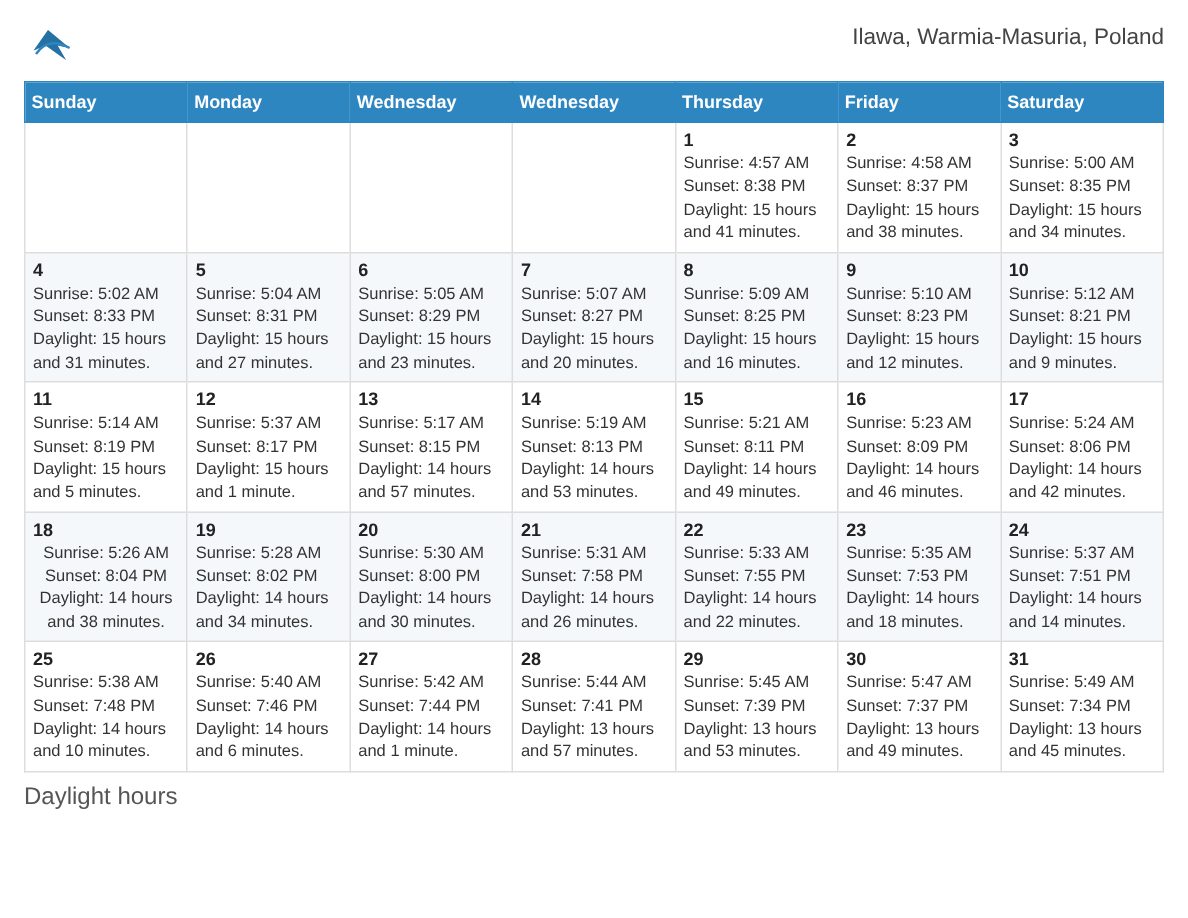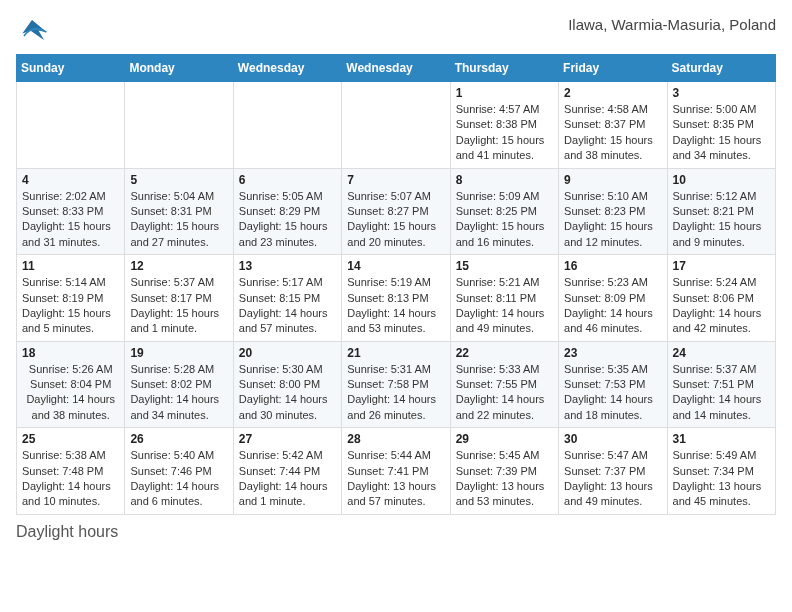--- a/index.html
+++ b/index.html
@@ -134,21 +134,21 @@
         <td>
           <div class="day-num">3</div>
           <div class="day-info" style="white-space: pre-line;">Sunrise: 5:00 AM
 Sunset: 8:35 PM
 Daylight: 15 hours and 34 minutes.</div>
         </td>
       </tr>
       <tr>
         <td>
           <div class="day-num">4</div>
-          <div class="day-info" style="white-space: pre-line;">Sunrise: 2:02 AM
+          <div class="day-info" style="white-space: pre-line;">Sunrise: 5:02 AM
 Sunset: 8:33 PM
 Daylight: 15 hours and 31 minutes.</div>
         </td>
         <td>
           <div class="day-num">5</div>
           <div class="day-info" style="white-space: pre-line;">Sunrise: 5:04 AM
 Sunset: 8:31 PM
 Daylight: 15 hours and 27 minutes.</div>
         </td>
         <td>

